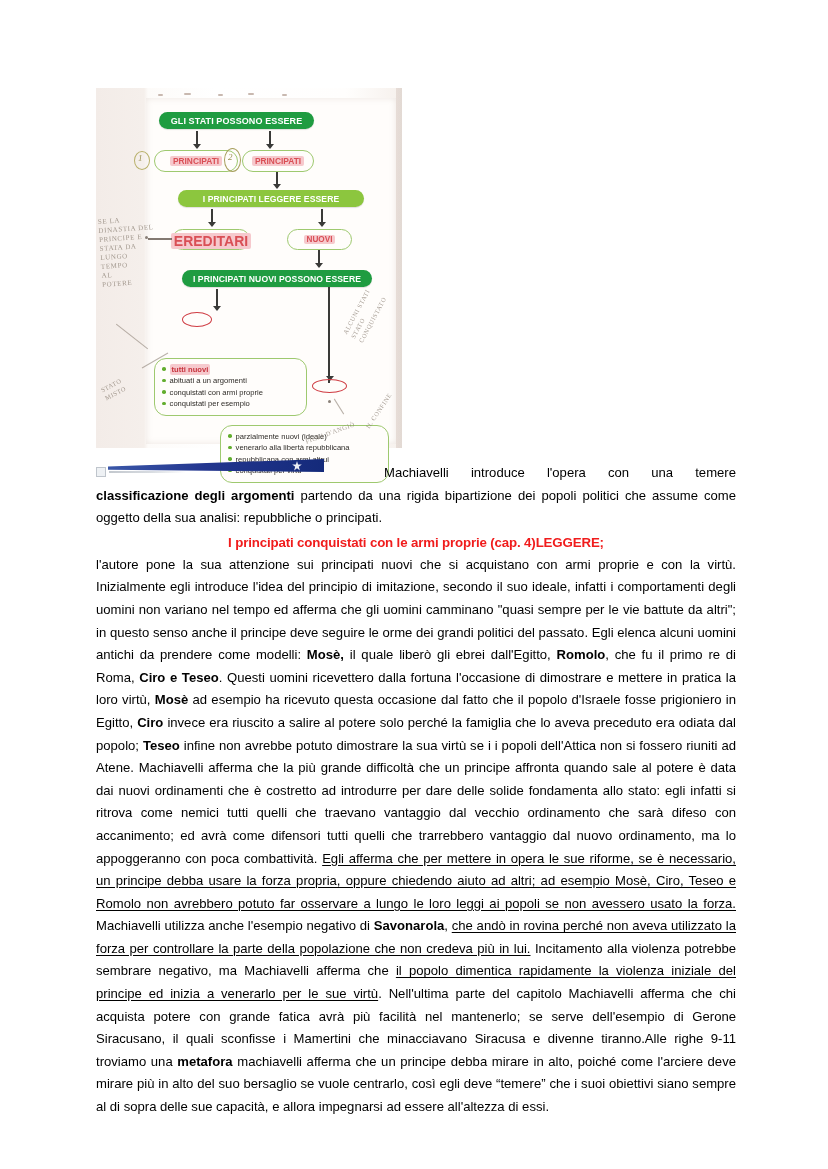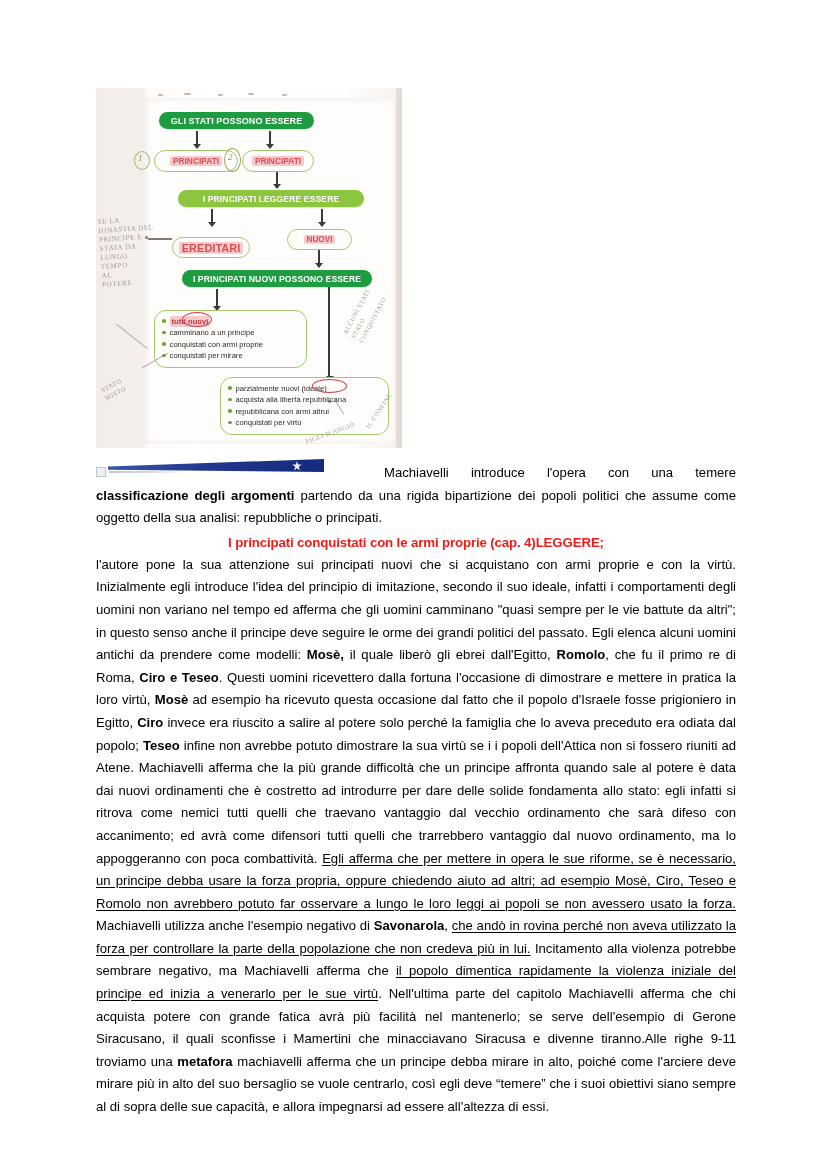--- a/index.html
+++ b/index.html
@@ -99,20 +99,21 @@
     padding: 0 3px;
     border-radius: 2px;
   }
 
   .listbox {
     position: absolute;
     background: #fffdfb;
     border: 1.6px solid #9ec96f;
     border-radius: 12px;
     padding: 5px 8px 5px 7px;
+    margin-top: 48px;
   }
   .listbox .li {
     display: flex;
     align-items: baseline;
     font-size: 7.6px;
     line-height: 11.4px;
     color: #2d2a26;
     white-space: nowrap;
   }
   .listbox .dot {
@@ -337,21 +338,21 @@
 
     <div class="arrow" style="left:115px; top:121px;">
       <div class="shaft" style="height:14px;"></div>
       <div class="head" style="top:13px;"></div>
     </div>
     <div class="arrow" style="left:225px; top:121px;">
       <div class="shaft" style="height:14px;"></div>
       <div class="head" style="top:13px;"></div>
     </div>
 
-    <div class="wbox" style="left:76px; top:149px; width:76px; height:19px; font-size:11px;">
+    <div class="wbox" style="left:76px; top:141px; width:76px; height:19px; font-size:14px;align-items:flex-end;">
       <span class="hl">EREDITARI</span>
     </div>
     <div class="wbox" style="left:191px; top:141px; width:63px; height:19px; font-size:8.2px;">
       <span class="hl">NUOVI</span>
     </div>
 
     <div class="hand-line" style="left:52px; top:150px; width:24px; height:1.6px; background:#6d6258; opacity:.85;"></div>
     <div class="hand-dot" style="left:49px; top:148px;"></div>
 
     <div class="arrow" style="left:222px; top:162px;">
@@ -373,42 +374,42 @@
       <div class="head" style="top:0px;"></div>
     </div>
 
     <div class="listbox" style="left:58px; top:222px; width:136px;">
       <div class="li">
         <span class="dot"></span>
         <span class="em">tutti nuovi</span>
       </div>
       <div class="li">
         <span class="dot"></span>
-        <span>camminano a un principe</span>
+        <span>abituati a un argomenti</span>
       </div>
       <div class="li">
         <span class="dot"></span>
         <span>conquistati con armi proprie</span>
       </div>
       <div class="li">
         <span class="dot"></span>
-        <span>conquistati per mirare</span>
+        <span>conquistati per esempio</span>
       </div>
     </div>
 
     <div class="pen-red-ellipse" style="left:86px; top:224px; width:28px; height:13px;"></div>
 
     <div class="listbox" style="left:124px; top:289px; width:152px;">
       <div class="li">
         <span class="dot"></span>
         <span>parzialmente nuovi (ideale)</span>
       </div>
       <div class="li">
         <span class="dot"></span>
-        <span>acquista alla libertà repubblicana</span>
+        <span>venerarlo alla libertà repubblicana</span>
       </div>
       <div class="li">
         <span class="dot"></span>
         <span>repubblicana con armi altrui</span>
       </div>
       <div class="li">
         <span class="dot"></span>
         <span>conquistati per virtù</span>
       </div>
     </div>

